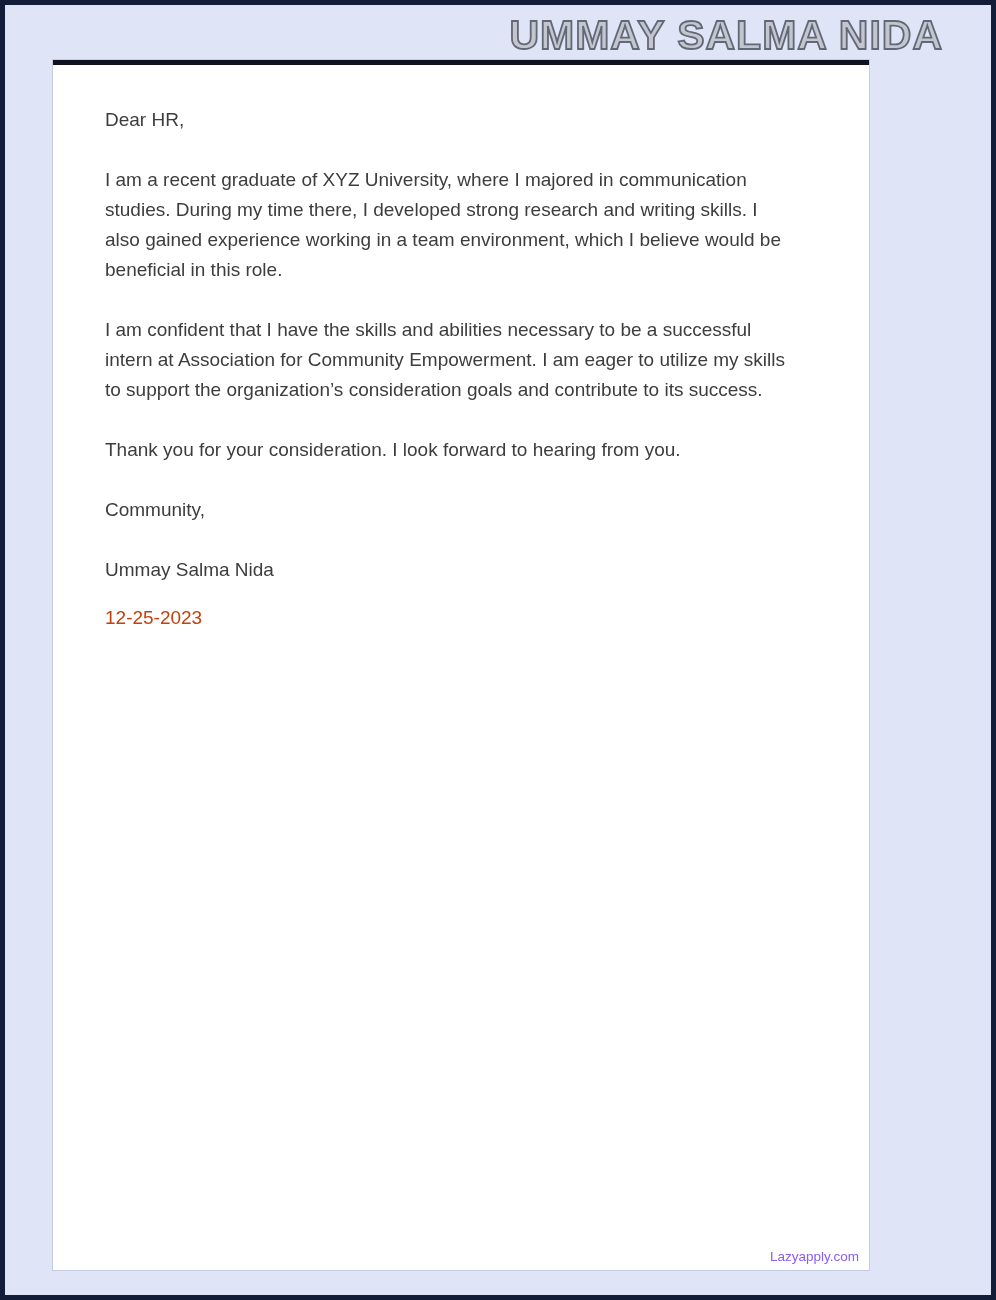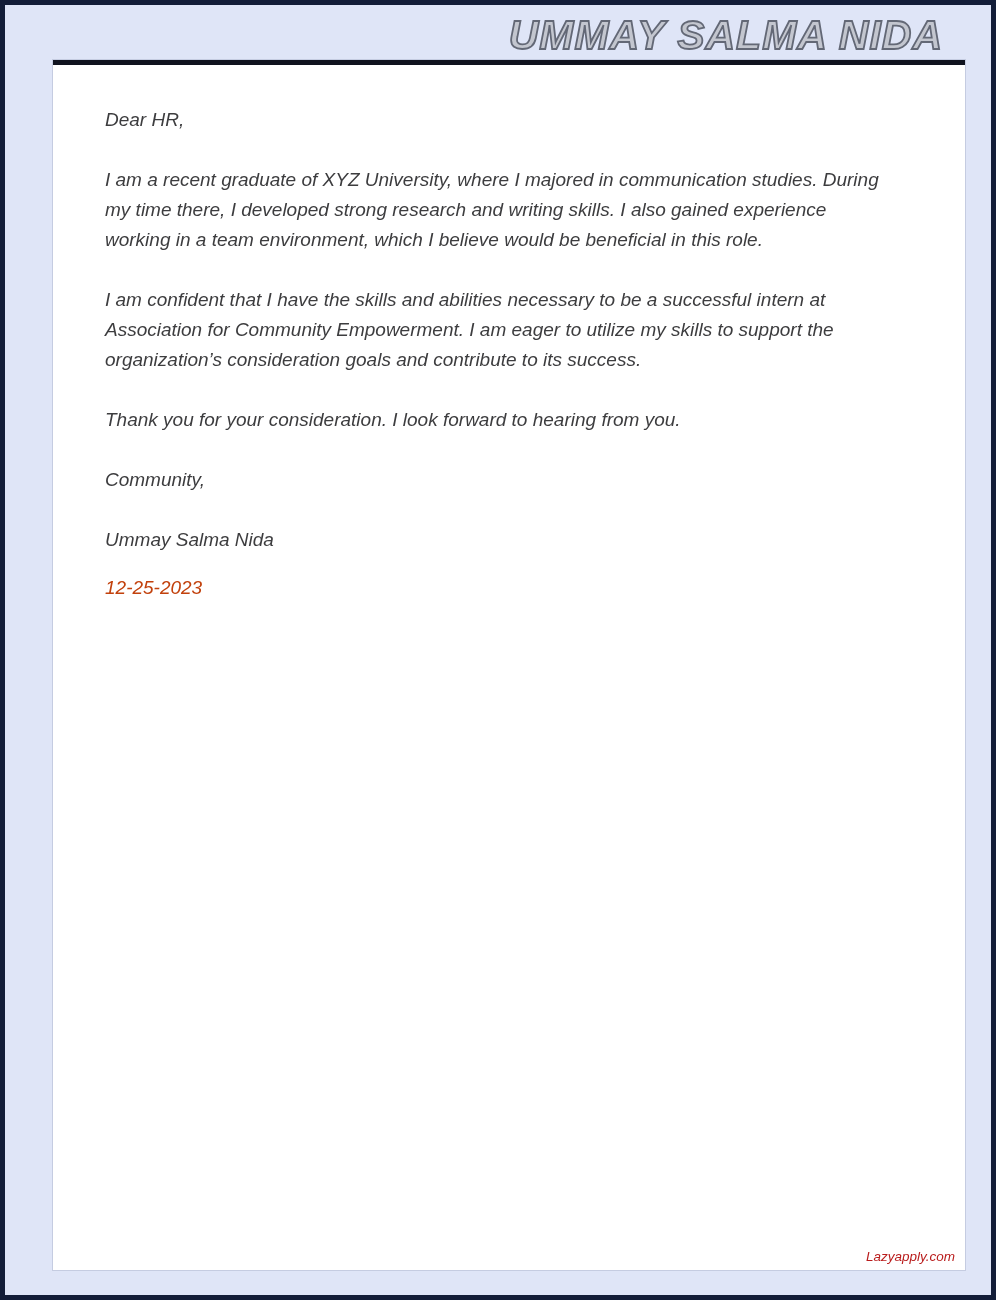--- a/index.html
+++ b/index.html
@@ -1,15 +1,15 @@
 <!DOCTYPE html>
 <html><head>
 <meta charset="utf-8">
 <style>
-  * { margin: 0; padding: 0; box-sizing: border-box; font-style: italic; }
+  * { margin: 0; padding: 0; box-sizing: border-box; }
 
   html, body {
     width: 996px;
     height: 1300px;
     font-family: "Liberation Sans", "DejaVu Sans", sans-serif;
   }
 
   .canvas {
     position: relative;
     width: 996px;
@@ -32,21 +32,21 @@
     text-transform: uppercase;
     white-space: nowrap;
     line-height: 1;
   }
 
   
   .sheet {
     position: absolute;
     left: 48px;
     top: 55px;
-    width: 912px;
+    width: 816px;
     height: 1210px;
     background: #ffffff;
     border-top: 5px solid #10131f;
     box-shadow: 0 0 0 1px rgba(120,130,160,0.25);
   }
 
   .content {
     padding: 40px 76px 0 52px;
     color: #3d3d3f;
     font-size: 19px;
@@ -61,21 +61,21 @@
     margin-top: -12px;
     color: #c2410c;
     cursor: pointer;
   }
 
   .footer-brand {
     position: absolute;
     right: 10px;
     bottom: 6px;
     font-size: 13.5px;
-    color: #b91c1c;
+    color: #8b5cf6;
   }
 </style>
 </head>
 <body>
 
 <div class="canvas">
 
   <div class="header-name">UMMAY SALMA NIDA</div>
 
   <div class="sheet">

